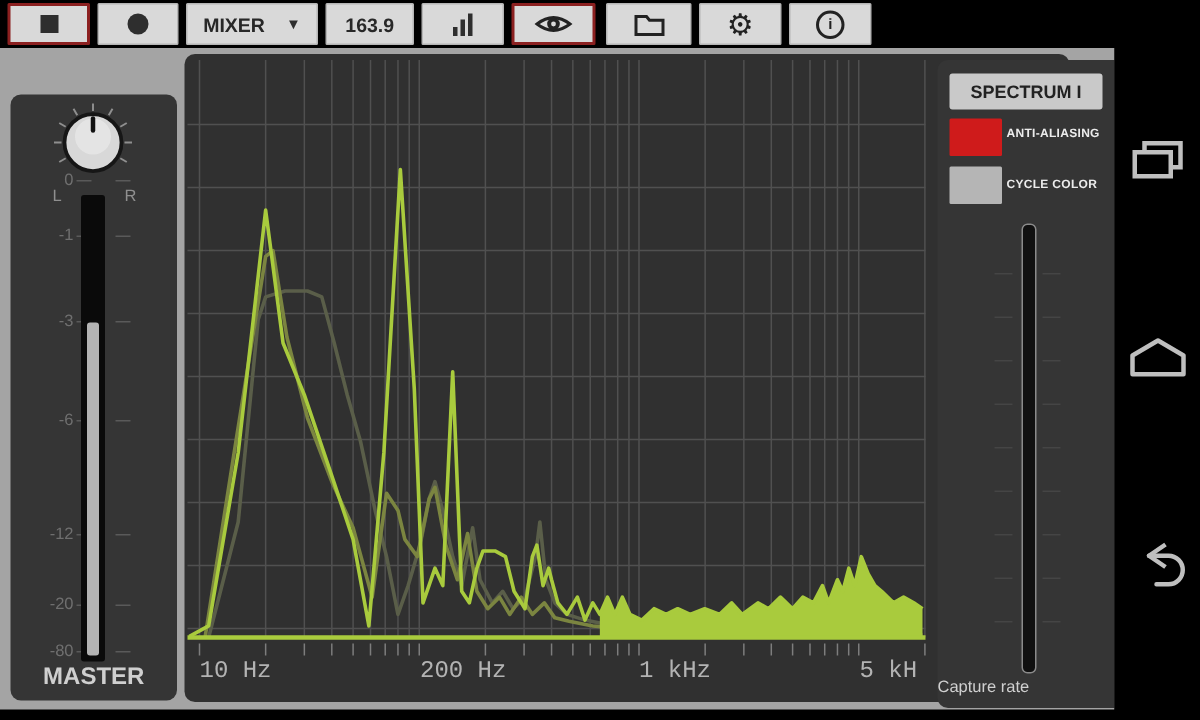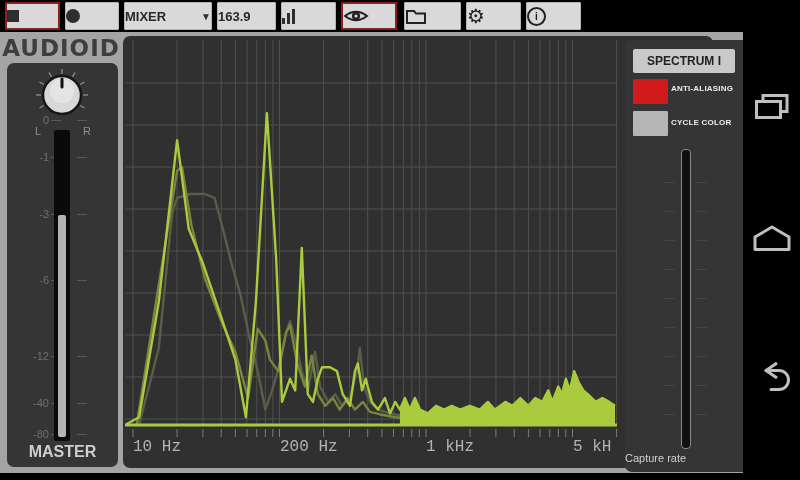--- a/index.html
+++ b/index.html
@@ -1,21 +1,21 @@
 <!DOCTYPE html>
 <html><head>
 <meta charset="utf-8">
 <style>
   html,body{margin:0;padding:0;background:#000;}
   #screen{position:relative;width:800px;height:480px;background:#000;overflow:hidden;
           font-family:"Liberation Sans","DejaVu Sans",sans-serif;}
   
   #toolbar{position:absolute;left:0;top:0;width:800px;height:32px;background:#000;display:flex;align-items:center;}
   .tbtn{height:28px;margin:2px 0 2px 5px;background:#d9d9d9;border:1px solid #b5b5b5;border-radius:1px;
-        display:flex;align-items:center;justify-content:space-between;box-sizing:border-box;color:#282828;
+        display:flex;align-items:center;justify-content:center;box-sizing:border-box;color:#282828;
         font-weight:bold;font-size:13px;}
   .tbtn.active{border:2px solid #8b2020;}
   .sq{width:12px;height:12px;background:#2e2e2e;}
   .circ{width:14px;height:14px;border-radius:50%;background:#2e2e2e;}
   .chev{font-size:10px;margin-left:14px;color:#2e2e2e;}
   .bars{display:flex;align-items:flex-end;gap:2px;height:15px;}
   .bars i{display:block;width:3px;background:#2e2e2e;}
   .gear{font-family:"DejaVu Sans",sans-serif;font-size:20px;color:#222;font-weight:normal;line-height:1;}
   .infoc{width:15px;height:15px;border:2px solid #222;border-radius:50%;display:flex;align-items:center;
          justify-content:center;font-size:10px;font-weight:bold;color:#222;}
@@ -94,21 +94,20 @@
     <div class="tbtn" style="width:55px">
       <span class="gear">⚙</span>
     </div>
     <div class="tbtn" style="width:55px">
       <span class="infoc">i</span>
     </div>
   </div>
 
   <div id="content">
 
-    <div id="logo">AUDIOID</div>
 
     <div class="panel" id="master-panel">
       <svg width="56" height="56" style="position:absolute;left:27px;top:4px">
         <g stroke="#8f8f8f" stroke-width="1.3">
           <line x1="28" y1="2" x2="28" y2="7"></line>
             <line x1="15" y1="5.5" x2="17.5" y2="9.8"></line>
           <line x1="41" y1="5.5" x2="38.5" y2="9.8"></line>
             <line x1="5.5" y1="15" x2="9.8" y2="17.5"></line>
           <line x1="50.5" y1="15" x2="46.2" y2="17.5"></line>
             <line x1="2" y1="28" x2="7" y2="28"></line>
@@ -121,21 +120,21 @@
         <line x1="28" y1="12" x2="28" y2="20" stroke="#111" stroke-width="3" stroke-linecap="round"></line>
       </svg>
       <span class="pan-lab" style="left:28px">L</span>
       <span class="pan-lab" style="left:76px">R</span>
 
       <span class="scale-lab" style="top:57px">0</span>
       <span class="scale-lab" style="top:94px">-1</span>
       <span class="scale-lab" style="top:151px">-3</span>
       <span class="scale-lab" style="top:217px">-6</span>
       <span class="scale-lab" style="top:293px">-12</span>
-      <span class="scale-lab" style="top:340px">-40</span>
+      <span class="scale-lab" style="top:340px">-20</span>
       <span class="scale-lab" style="top:371px">-80</span>
       <i class="tickL" style="top:57px"></i>
         <i class="tickR" style="top:57px"></i>
       <i class="tickL" style="top:94px"></i>
         <i class="tickR" style="top:94px"></i>
       <i class="tickL" style="top:151px"></i>
         <i class="tickR" style="top:151px"></i>
       <i class="tickL" style="top:217px"></i>
         <i class="tickR" style="top:217px"></i>
       <i class="tickL" style="top:293px"></i>

